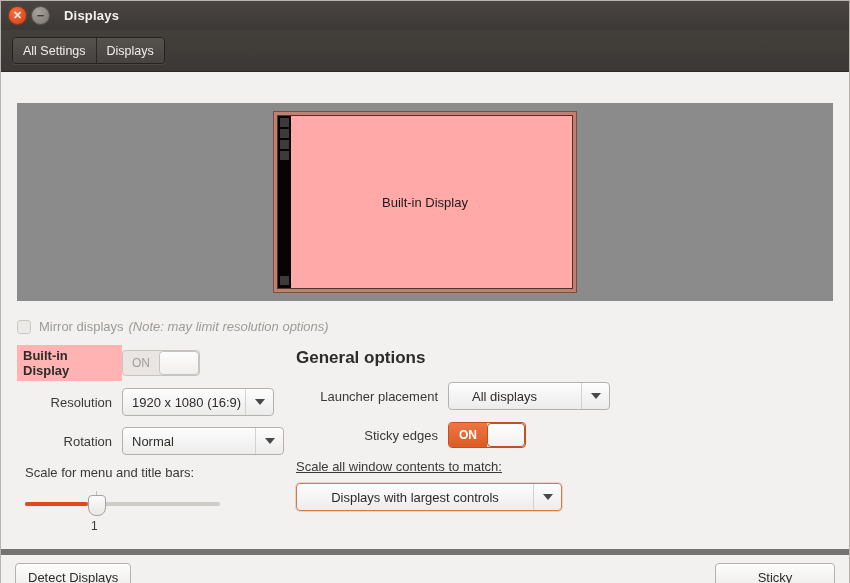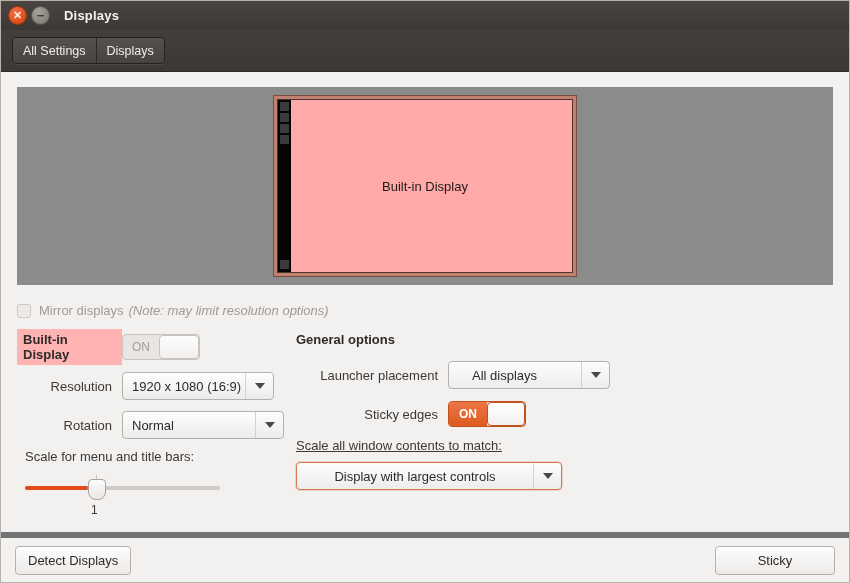--- a/index.html
+++ b/index.html
@@ -99,21 +99,21 @@
     border-right: 1px solid #2b2826;
     cursor: default;
   }
   .segbtn:last-child { border-right: none; }
 
   
   .content {
     flex: 1 1 auto;
     background: #f2f1f0;
     position: relative;
-    padding: 0 16px;
+    padding: 16px 16px;
     box-sizing: border-box;
   }
 
   
   .preview-area {
     margin-top: 15px;
     height: 198px;
     background: #8b8b8b;
     position: relative;
   }
@@ -322,21 +322,21 @@
     flex: 1 1 auto;
     height: 100%;
     background: linear-gradient(to bottom, #ffffff, #f3f1ef);
     border: 1px solid #c1511f;
     border-radius: 4px;
     box-sizing: border-box;
   }
 
   
   .section-header {
-    font-size: 13px;
+    font-size: 17px;
     font-weight: bold;
     color: #2e2b28;
     margin-bottom: 13px;
   }
 
   
   .scale-block { margin-top: 5px; padding-left: 8px; }
   .scale-caption {
     font-size: 13px;
     color: #3c3835;
@@ -536,21 +536,21 @@
           <div class="flabel">Sticky edges</div>
           <div class="toggle on-style">
             <div class="tlabel">ON</div>
             <div class="thandle"></div>
           </div>
         </div>
 
         <div class="right-scale-block">
           <div class="scale-all-caption">Scale all window contents to match:</div>
           <div class="combo combo-scaleall focus">
-            <div class="ctext center">Display with largest controls</div>
+            <div class="ctext center">Displays with largest controls</div>
             <div class="arrowbox">
                 <div class="arrow-down"></div>
               </div>
           </div>
         </div>
 
       </div>
     </div>
   </div>
 

